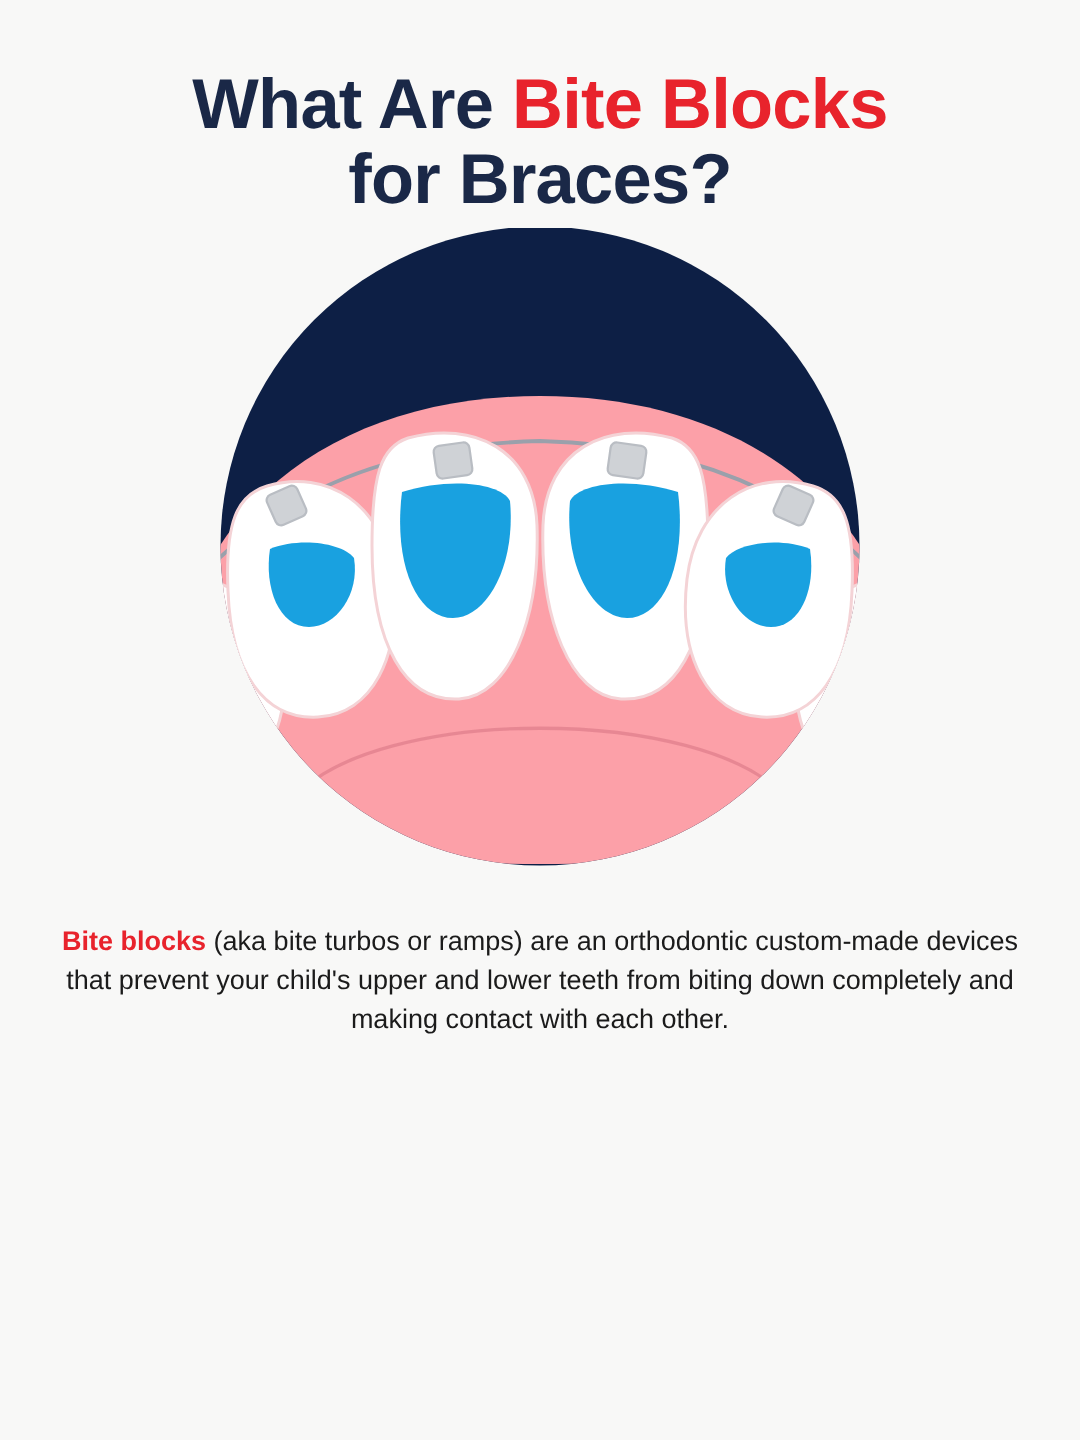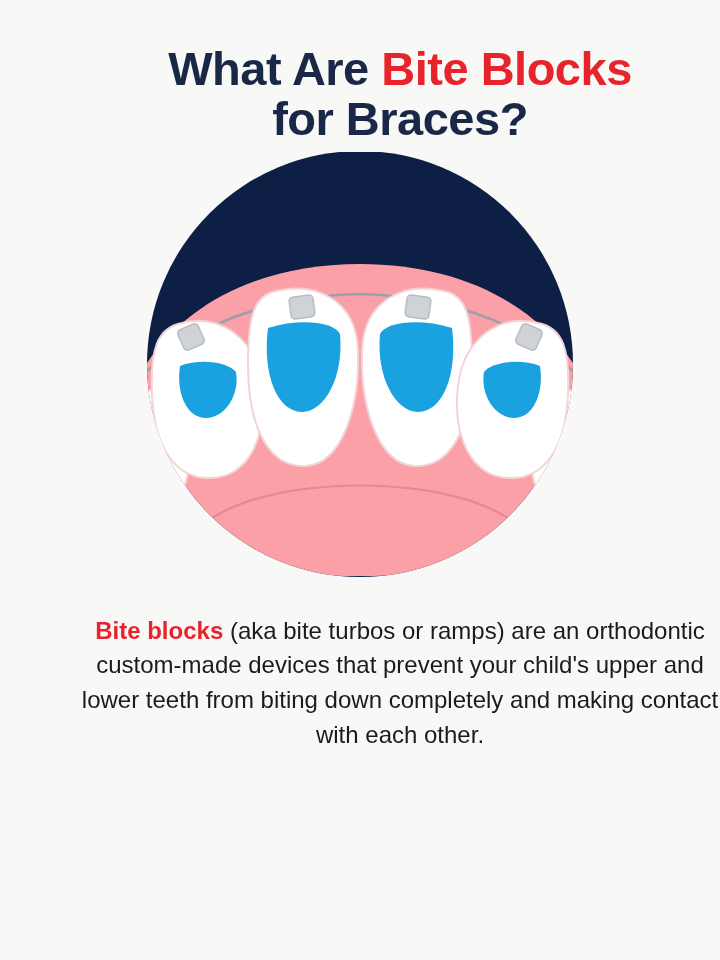--- a/index.html
+++ b/index.html
@@ -14,21 +14,21 @@
     overflow: hidden;
     position: relative;
   }
 
   .poster {
     position: absolute;
     inset: 0;
     background: #f8f8f7;
     display: flex;
     flex-direction: column;
-    align-items: flex-end;
+    align-items: center;
   }
 
   
   .title-block {
     width: 640px;
     margin-top: 44px;
     text-align: center;
     line-height: 1.06;
   }
   .title-line {
@@ -52,21 +52,21 @@
     position: absolute;
     left: 0;
     top: 0;
   }
 
   
   .body-copy {
     width: 640px;
     margin-top: 22px;
     text-align: center;
-    font-size: 24px;
+    font-size: 18px;
     line-height: 1.45;
     color: #1b1b1b;
     font-weight: normal;
   }
   .body-copy .lead {
     color: #e8232c;
     font-weight: bold;
   }
 
   

